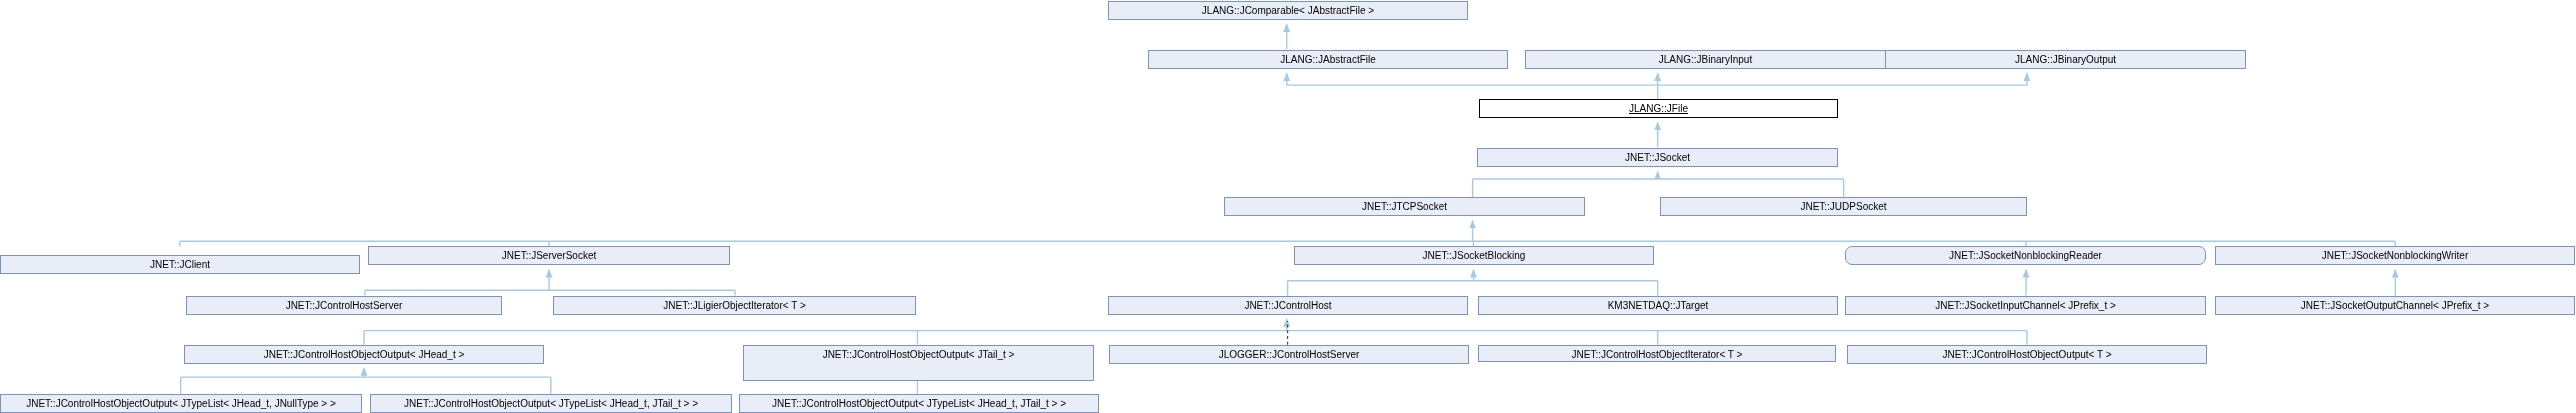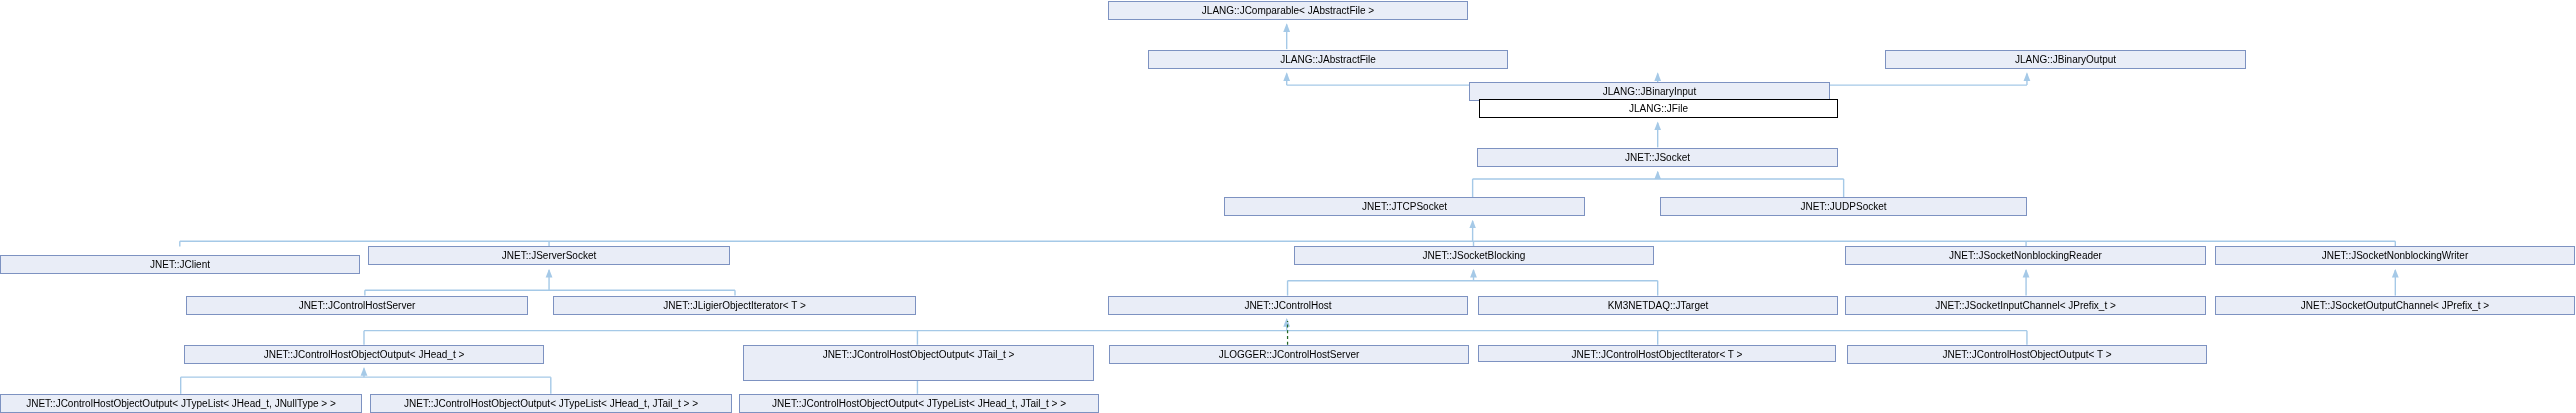--- a/index.html
+++ b/index.html
@@ -27,20 +27,21 @@
     line-height: 17.5px;
     text-align: center;
     white-space: nowrap;
     overflow: hidden;
     cursor: pointer;
   }
   .node.current {
     background: var(--hl-fill, #ffffff);
     border: 1.2px solid var(--hl-border, #000000);
     cursor: default;
+    text-decoration: underline;
   }
   .edge-line { stroke: var(--edge, #A5C9E7); stroke-width: 1.6; fill: none; }
   .edge-dashed { stroke: var(--edge-private, #226622); stroke-width: 1.4; fill: none; stroke-dasharray: 3.5,3; }
 </style>
 </head>
 <body>
 
 <div id="canvas">
   <svg id="edges" xmlns="http://www.w3.org/2000/svg" viewBox="0 0 2937 472" width="2576" height="414">
     <defs>
@@ -87,32 +88,32 @@
         <polyline points="2731,337 2731,308" class="edge-line" marker-end="url(#arrow)"></polyline>
         <polyline points="1467,377 1467,364" class="edge-line" marker-end="url(#arrow)"></polyline>
         <polyline points="415,430 415,420" class="edge-line" marker-end="url(#arrow)"></polyline>
         <polyline points="1046,449 1046,420" class="edge-line" marker-end="url(#arrow)"></polyline>
         <polyline points="1468,393 1468,366" class="edge-dashed"></polyline>
       </g>
   </svg>
   <div id="nodes">
       <div class="node" style="left: 1108px; top: 0.9px; width: 360px; height: 19.3px;">JLANG::JComparable&lt; JAbstractFile &gt;</div>
       <div class="node" style="left: 1108px; top: 50px; width: 360px; height: 19.3px; margin-left: 40px;">JLANG::JAbstractFile</div>
-      <div class="node" style="left: 1469px; top: 50px; width: 361px; height: 19.3px; margin-top: 32px;">JLANG::JBinaryInput</div>
+      <div class="node" style="left: 1525px; top: 50px; width: 361px; height: 19.3px;">JLANG::JBinaryInput</div>
       <div class="node" style="left: 1846px; top: 50px; width: 361px; height: 19.3px; margin-left: 39px;">JLANG::JBinaryOutput</div>
       <div class="node current" style="left: 1479px; top: 99px; width: 359px; height: 19.3px;">JLANG::JFile</div>
       <div class="node" style="left: 1477px; top: 148px; width: 361px; height: 19.3px;">JNET::JSocket</div>
       <div class="node" style="left: 1224px; top: 197px; width: 361px; height: 19.3px;">JNET::JTCPSocket</div>
       <div class="node" style="left: 1660px; top: 197px; width: 367px; height: 19.3px;">JNET::JUDPSocket</div>
       <div class="node" style="left: 0px; top: 246px; width: 360px; height: 19.3px; margin-top: 9px;">JNET::JClient</div>
       <div class="node" style="left: 368px; top: 246px; width: 362px; height: 19.3px;">JNET::JServerSocket</div>
       <div class="node" style="left: 1294px; top: 246px; width: 360px; height: 19.3px;">JNET::JSocketBlocking</div>
-      <div class="node" style="left: 1845px; top: 246px; width: 361px; height: 19.3px;">JNET::JSocketNonblockingReader</div>
+      <div class="node" style="left: 1845px; top: 246px; width: 361px; height: 19.3px; border-radius: 7px;">JNET::JSocketNonblockingReader</div>
       <div class="node" style="left: 2215px; top: 246px; width: 360px; height: 19.3px;">JNET::JSocketNonblockingWriter</div>
-      <div class="node" style="left: 186px; top: 296px; width: 342px; height: 19.3px;">JNET::JControlHostServer</div>
+      <div class="node" style="left: 186px; top: 296px; width: 316px; height: 19.3px;">JNET::JControlHostServer</div>
       <div class="node" style="left: 553px; top: 296px; width: 363px; height: 19.3px;">JNET::JLigierObjectIterator&lt; T &gt;</div>
       <div class="node" style="left: 1108px; top: 296px; width: 360px; height: 19.3px;">JNET::JControlHost</div>
       <div class="node" style="left: 1478px; top: 296px; width: 360px; height: 19.3px;">KM3NETDAQ::JTarget</div>
       <div class="node" style="left: 1845px; top: 296px; width: 361px; height: 19.3px;">JNET::JSocketInputChannel&lt; JPrefix_t &gt;</div>
       <div class="node" style="left: 2215px; top: 296px; width: 360px; height: 19.3px;">JNET::JSocketOutputChannel&lt; JPrefix_t &gt;</div>
       <div class="node" style="left: 184px; top: 345px; width: 360px; height: 19.3px;">JNET::JControlHostObjectOutput&lt; JHead_t &gt;</div>
       <div class="node" style="left: 743px; top: 345px; width: 351px; height: 36px;">JNET::JControlHostObjectOutput&lt; JTail_t &gt;</div>
       <div class="node" style="left: 1109px; top: 345px; width: 360px; height: 19.3px;">JLOGGER::JControlHostServer</div>
       <div class="node" style="left: 1478px; top: 345px; width: 358px; height: 17px;">JNET::JControlHostObjectIterator&lt; T &gt;</div>
       <div class="node" style="left: 1847px; top: 345px; width: 360px; height: 19.3px;">JNET::JControlHostObjectOutput&lt; T &gt;</div>

